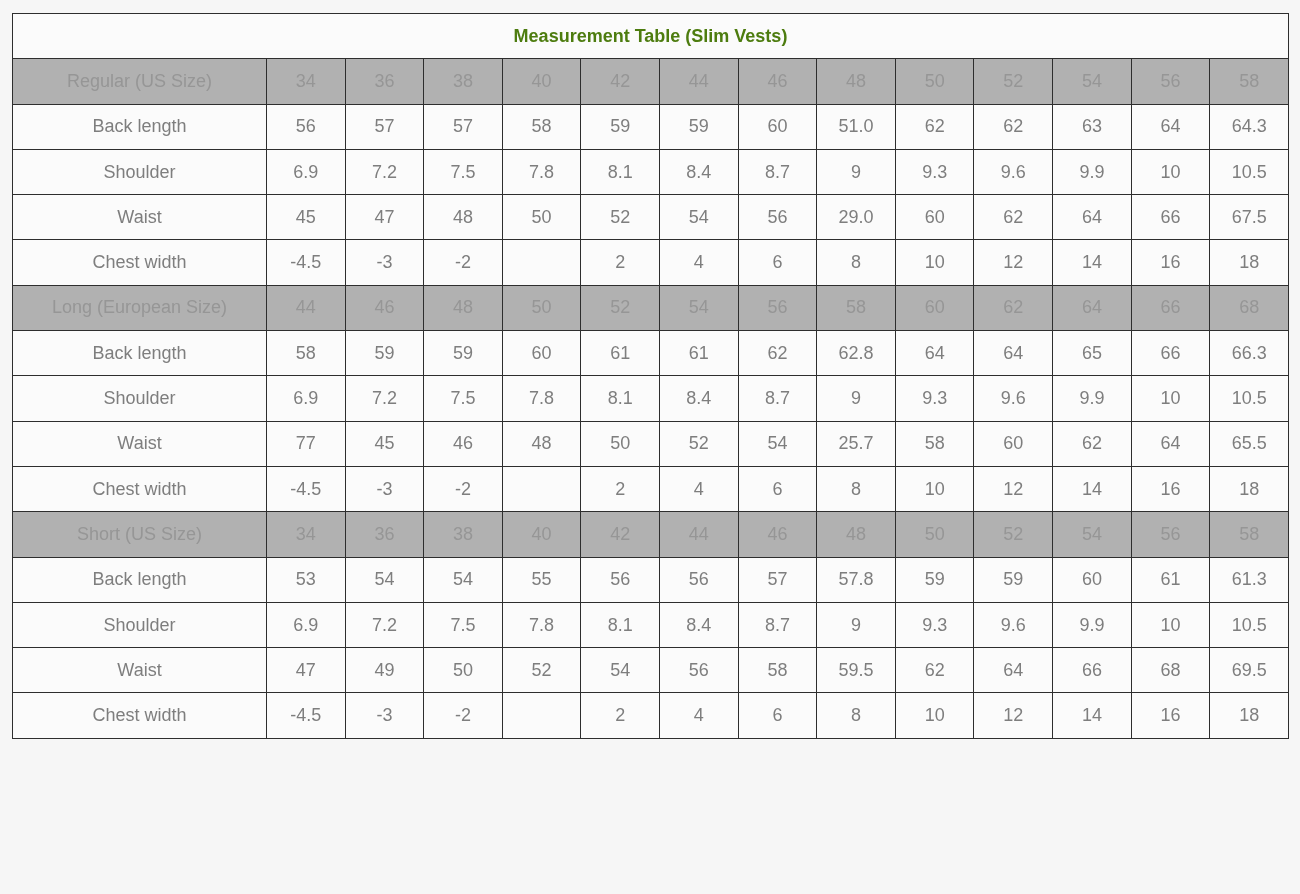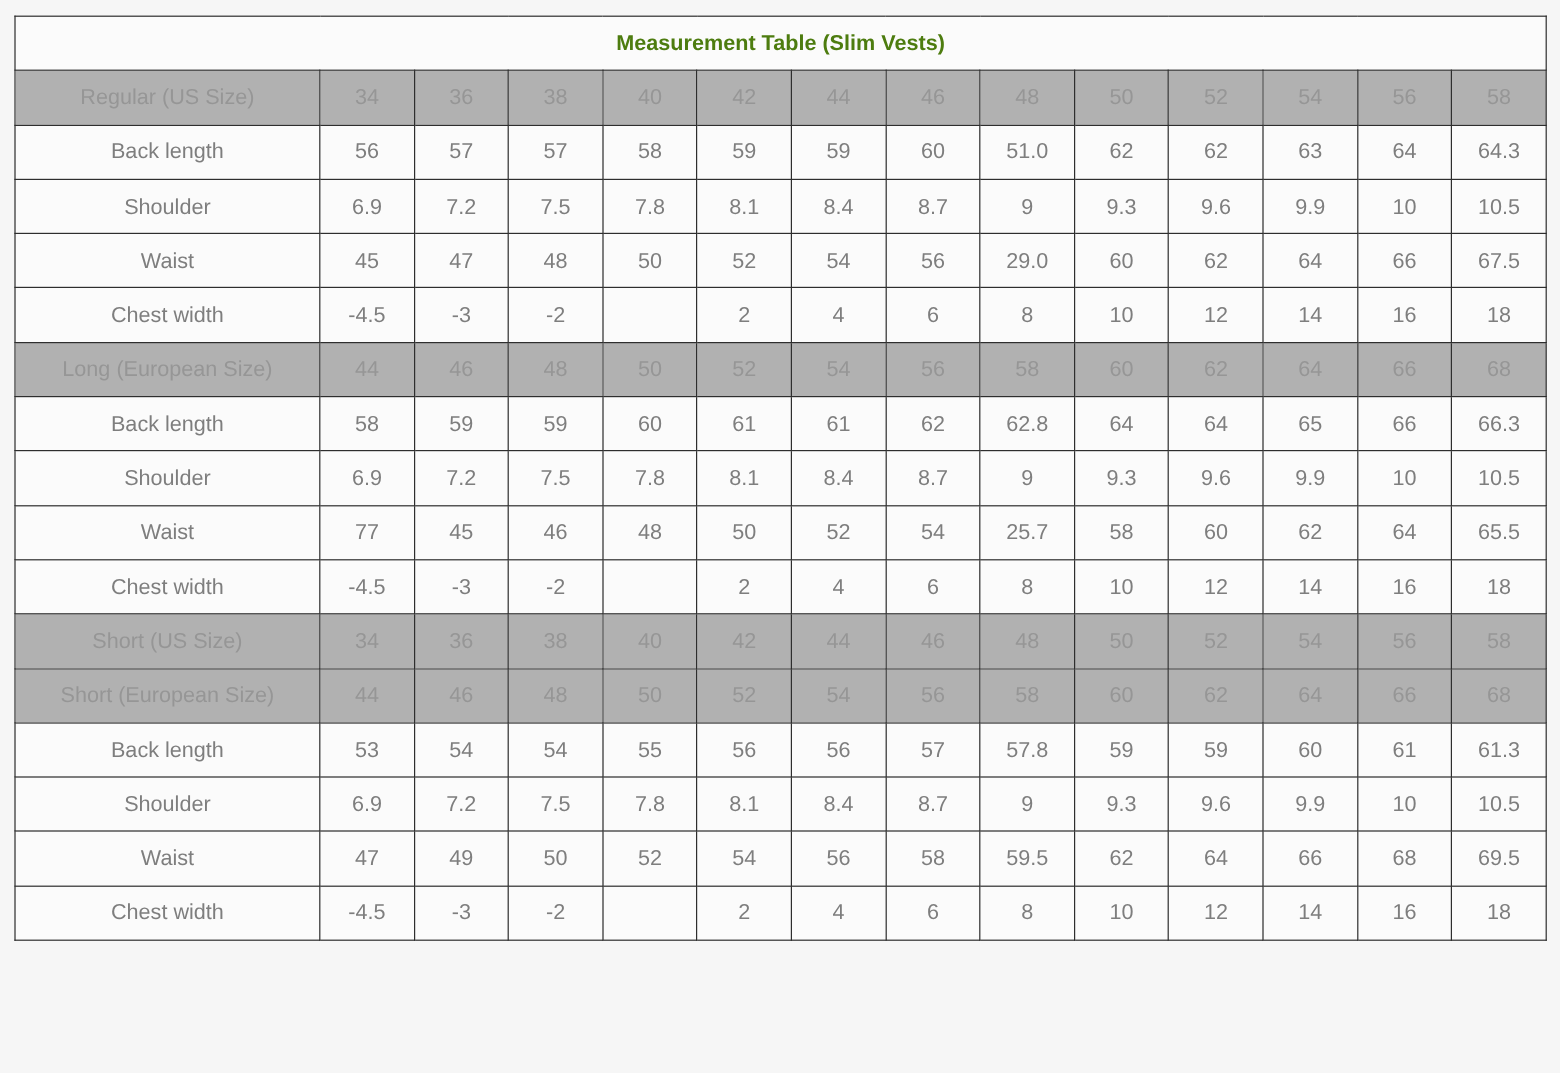--- a/index.html
+++ b/index.html
@@ -230,36 +230,20 @@
           <td>42</td>
           <td>44</td>
           <td>46</td>
           <td>48</td>
           <td>50</td>
           <td>52</td>
           <td>54</td>
           <td>56</td>
           <td>58</td>
         </tr>
-        <tr class="size-header">
-          <td>Short (European Size)</td>
-          <td>44</td>
-          <td>46</td>
-          <td>48</td>
-          <td>50</td>
-          <td>52</td>
-          <td>54</td>
-          <td>56</td>
-          <td>58</td>
-          <td>60</td>
-          <td>62</td>
-          <td>64</td>
-          <td>66</td>
-          <td>68</td>
-        </tr>
         <tr class="data-row">
           <td>Back length</td>
           <td>53</td>
           <td>54</td>
           <td>54</td>
           <td>55</td>
           <td>56</td>
           <td>56</td>
           <td>57</td>
           <td>57.8</td>

